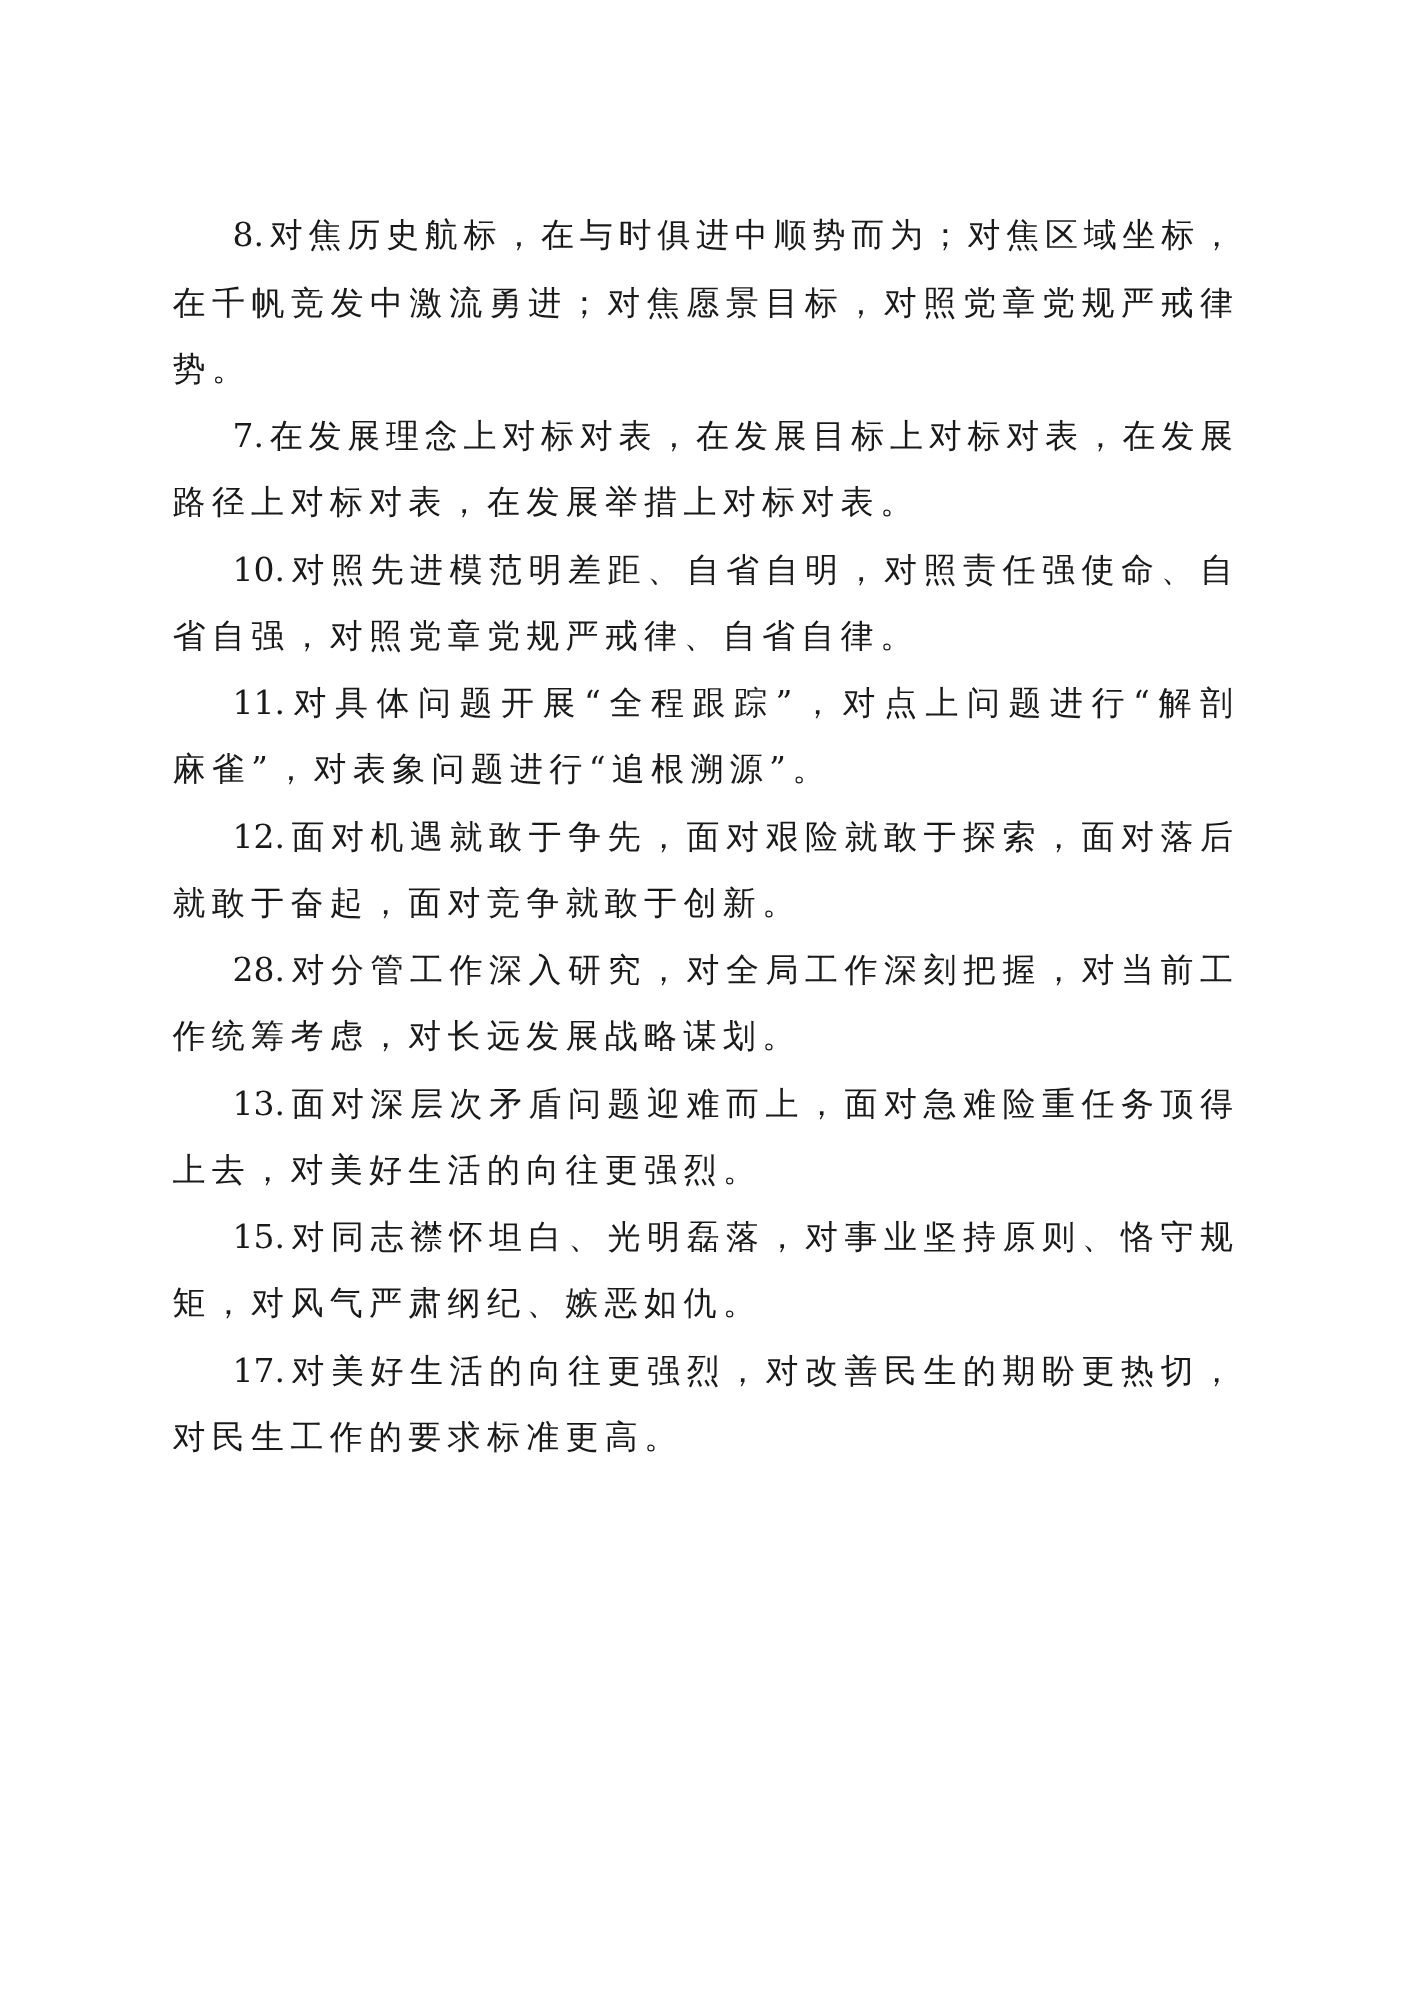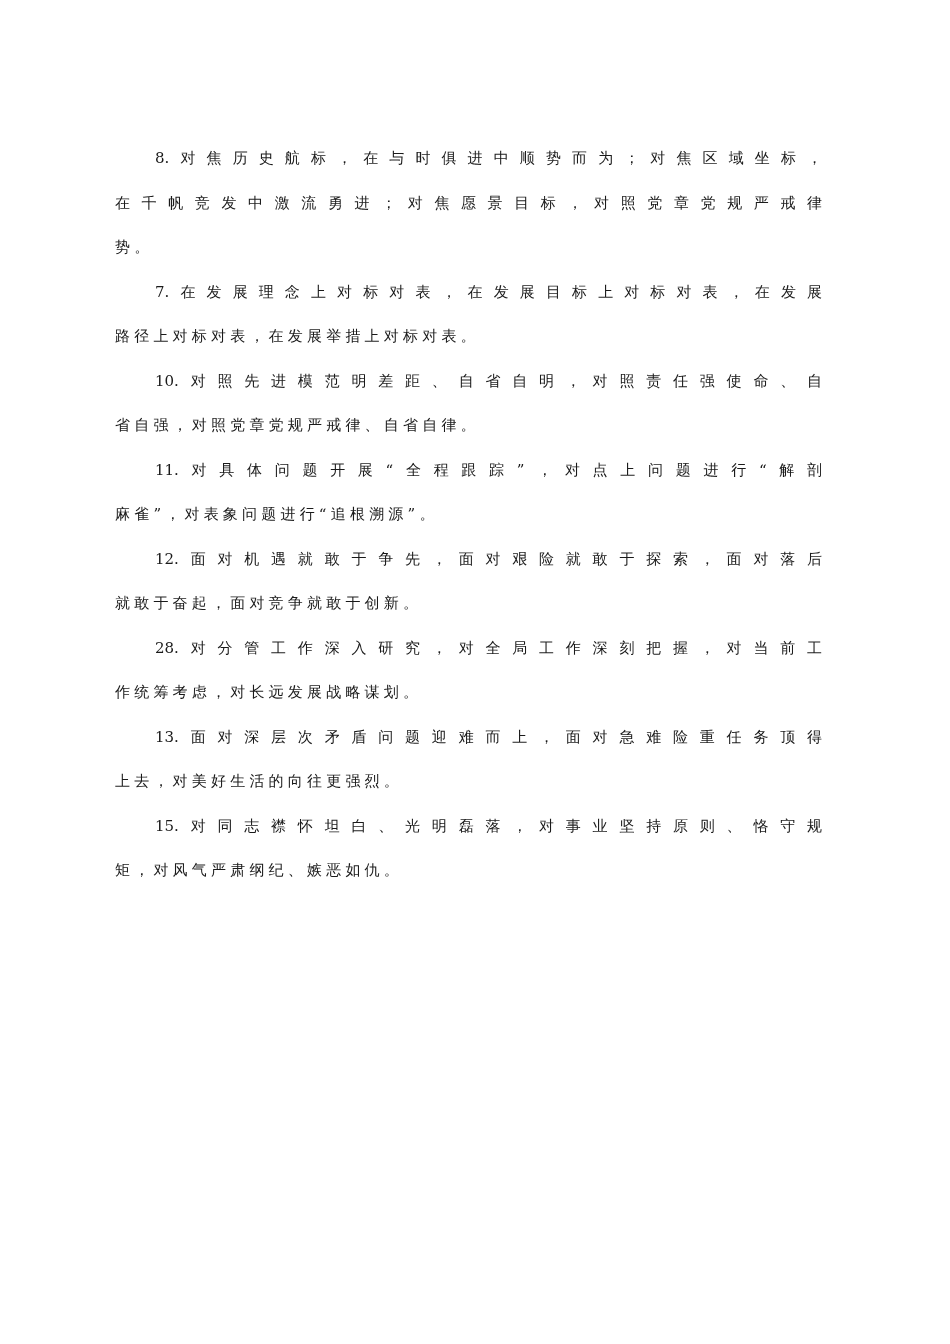--- a/index.html
+++ b/index.html
@@ -22,21 +22,21 @@
     width: 707px;
   }
   .para {
     margin: 0;
     padding: 0;
   }
   .line {
     display: block;
     height: 44.5px;
     line-height: 44.5px;
-    font-size: 15px;
+    font-size: 22px;
     white-space: nowrap;
     overflow: hidden;
   }
   .line.full {
     text-align: justify;
     text-align-last: justify;
   }
   .line.first {
     padding-left: 40px;
   }
@@ -87,15 +87,17 @@
   </div>
 
 
   <div class="para">
     <span class="line full first">15.对同志襟怀坦白、光明磊落，对事业坚持原则、恪守规</span>
     <span class="line last">矩，对风气严肃纲纪、嫉恶如仇。</span>
   </div>
 
 
   <div class="para">
+    <span class="line full first">17.对美好生活的向往更强烈，对改善民生的期盼更热切，</span>
+    <span class="line last">对民生工作的要求标准更高。</span>
   </div>
 
 </div>
 
 </body></html>

